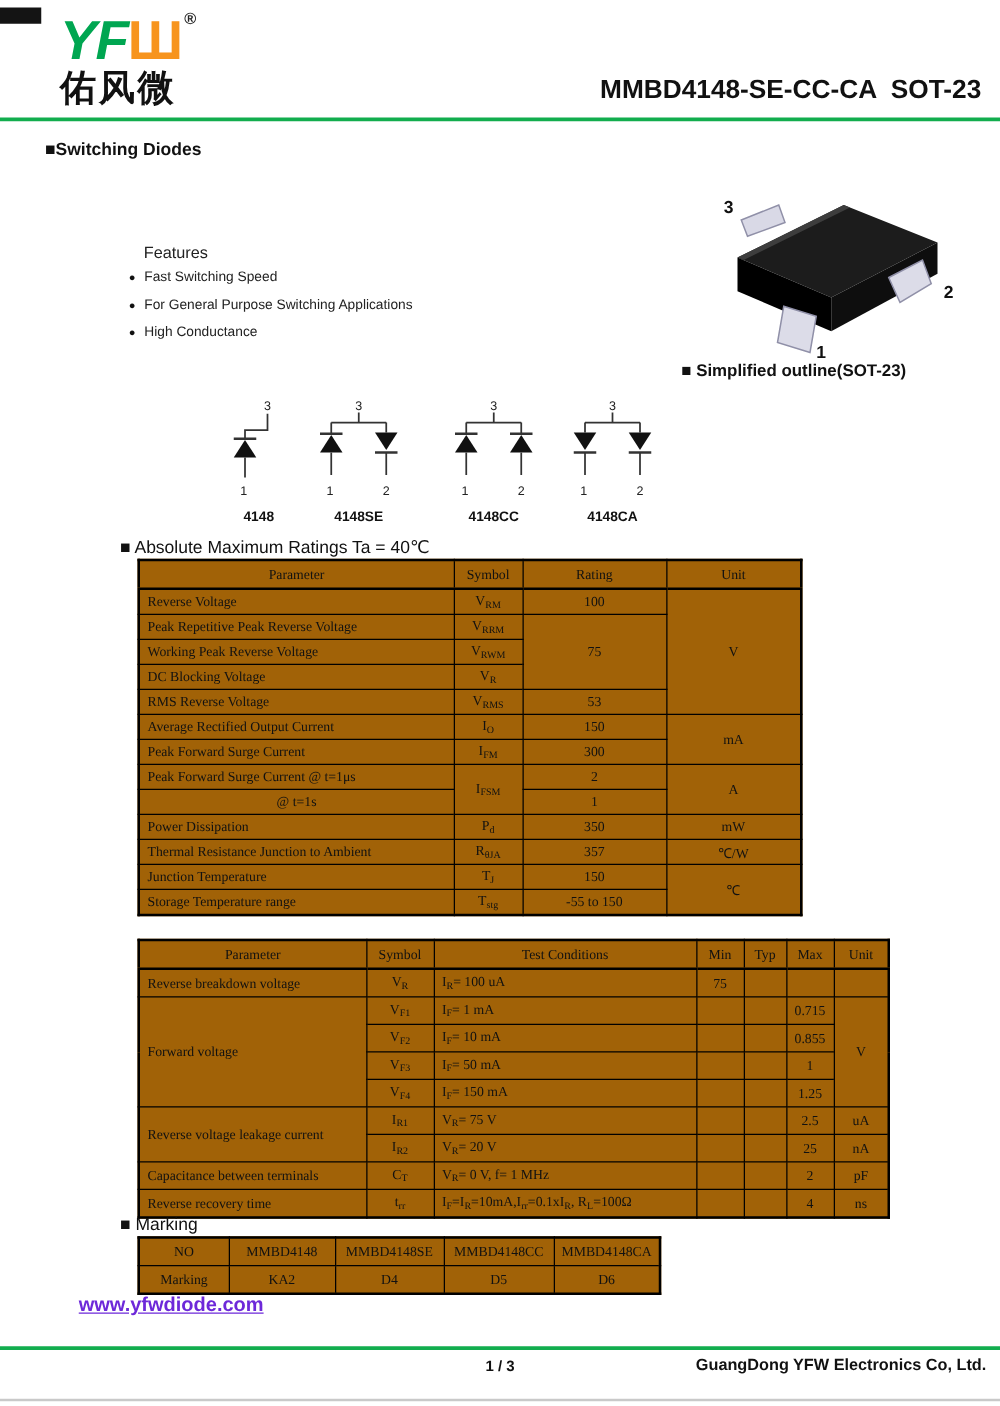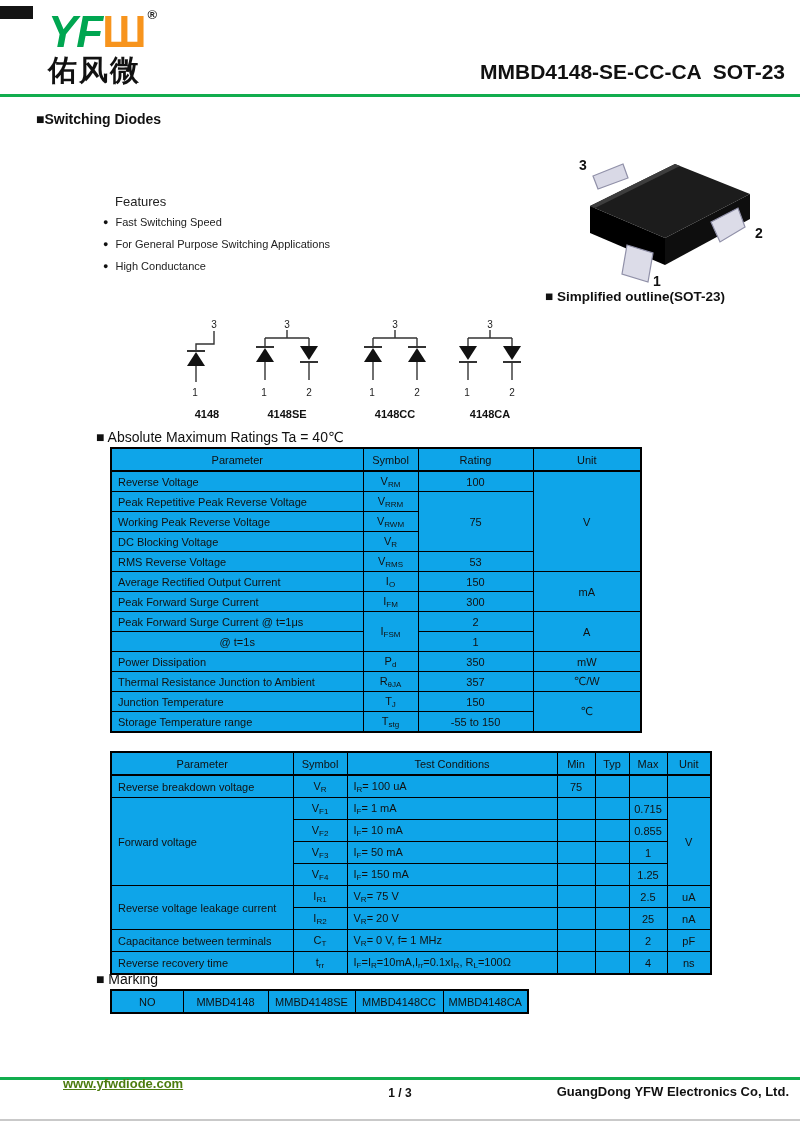--- a/index.html
+++ b/index.html
@@ -30,34 +30,34 @@
 
   
   .symwrap{top:318px;width:80px;text-align:center;}
   .symwrap .symlabel{font-size:11px;font-weight:700;margin-top:2px;color:#111;}
   .sym-svg{display:block;margin:0 auto;}
 
   
   .sec-title{left:96px;font-size:14px;color:#111;}
 
   
-  table{border-collapse:collapse;table-layout:fixed;background:#0ea5e9;}
+  table{border-collapse:collapse;table-layout:fixed;background:#a16207;font-family:Liberation Serif, serif;}
   table{border:2px solid #000;}
   td{border:1px solid #000;font-size:11px;color:#111;padding:0 4px;height:19px;
      overflow:hidden;white-space:nowrap;}
   tr.hdr td{text-align:center;height:21px;border-bottom-width:2px;}
   td.pl{text-align:left;padding-left:6px;}
   td.ctr{text-align:center;margin-left:44px;}
   #ec-table td{height:21px;}
   #marking-table td{height:21px;text-align:center;}
   sub{font-size:8px;vertical-align:-2px;letter-spacing:0;}
 
   
   #rule-bottom{top:1077px;}
-  #footer-website{left:63px;top:1076px;font-size:13px;font-weight:700;color:#4d7c0f;
+  #footer-website{left:63px;top:1036px;font-size:16px;font-weight:700;color:#6d28d9;
                   text-decoration:underline;cursor:pointer;}
   #footer-page{left:300px;top:1086px;width:200px;text-align:center;font-size:12px;font-weight:700;}
   #footer-company{right:11px;top:1084px;font-size:13px;font-weight:700;}
   #bottom-edge{left:0;top:1119px;width:800px;height:2px;background:#c9c9c9;}
 </style>
 </head>
 <body>
 
 <div id="page">
 
@@ -362,20 +362,27 @@
         <col style="width:85px">
       </colgroup>
     <tbody>
         <tr>
       <td>NO</td>
       <td>MMBD4148</td>
       <td>MMBD4148SE</td>
       <td>MMBD4148CC</td>
       <td>MMBD4148CA</td>
     </tr>
+    <tr>
+      <td>Marking</td>
+      <td>KA2</td>
+      <td>D4</td>
+      <td>D5</td>
+      <td>D6</td>
+    </tr>
   </tbody>
     </table>
 
   <div class="abs green-rule" id="rule-bottom"></div>
   <a class="abs" id="footer-website">www.yfwdiode.com</a>
   <div class="abs" id="footer-page">1 / 3</div>
   <div class="abs" id="footer-company">GuangDong YFW Electronics Co, Ltd.</div>
   <div class="abs" id="bottom-edge"></div>
 
 </div>

